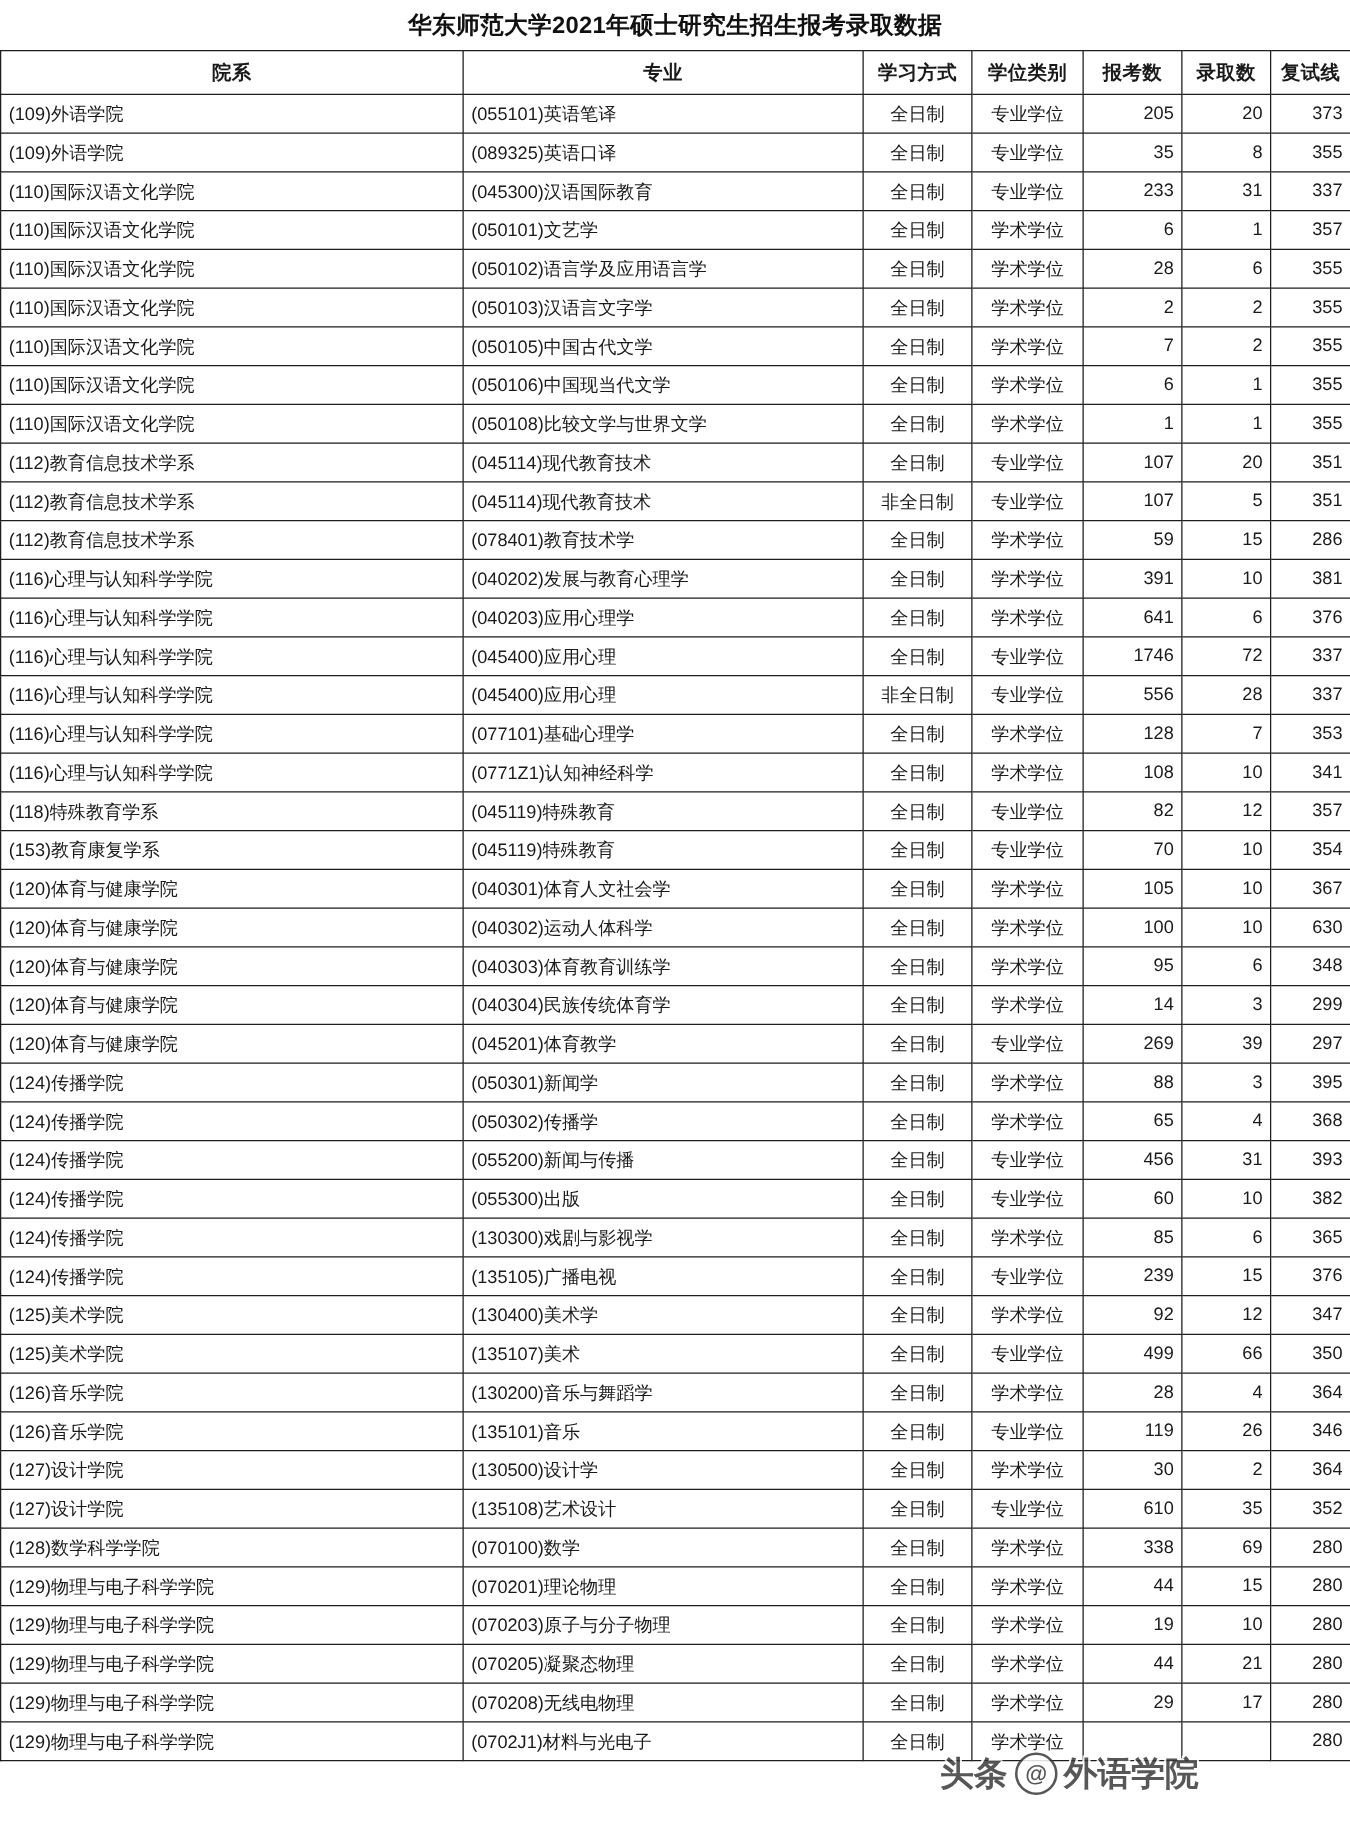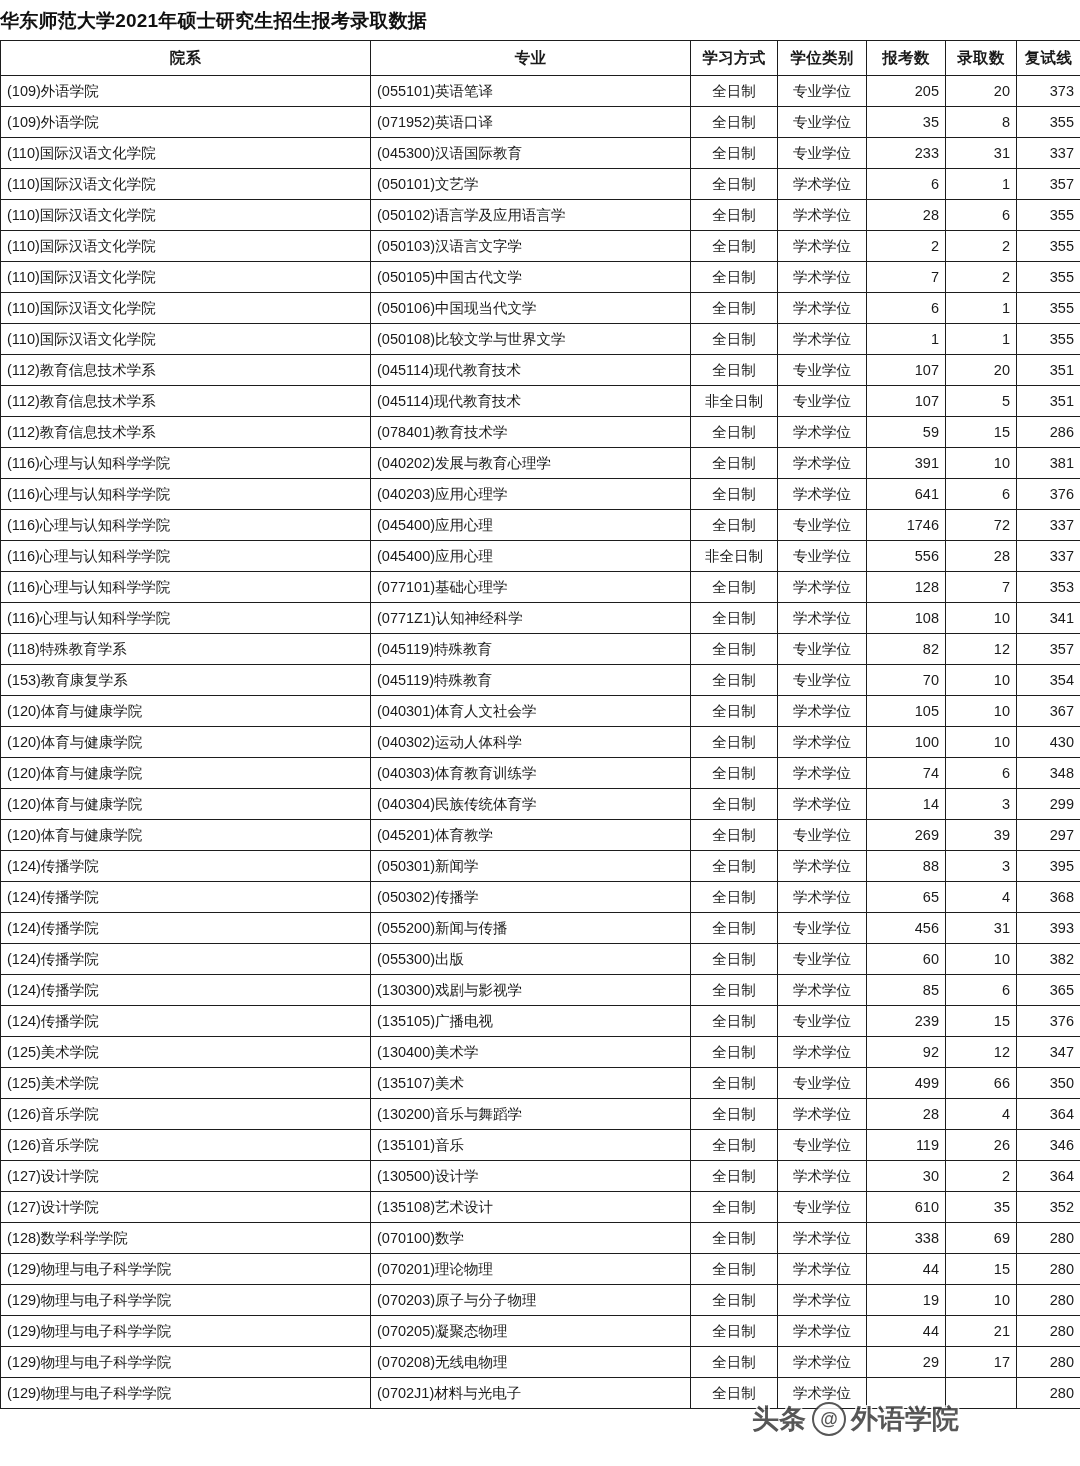--- a/index.html
+++ b/index.html
@@ -15,21 +15,21 @@
     font-family: "Liberation Sans", "DejaVu Sans", sans-serif;
     color: #1a1a1a;
     position: relative;
   }
 
   
   #page-title {
     width: 1080px;
     height: 40px;
     line-height: 34px;
-    text-align: left;
+    text-align: center;
     font-size: 19px;
     font-weight: bold;
     letter-spacing: 0.2px;
     color: #111111;
     padding-top: 4px;
     box-sizing: border-box;
     white-space: nowrap;
   }
 
   
@@ -143,21 +143,21 @@
           <td class="dept">(109)外语学院</td>
           <td class="major">(055101)英语笔译</td>
           <td class="mode">全日制</td>
           <td class="degree">专业学位</td>
           <td class="num">205</td>
           <td class="num">20</td>
           <td class="num">373</td>
         </tr>
         <tr>
           <td class="dept">(109)外语学院</td>
-          <td class="major">(071952)英语口译</td>
+          <td class="major">(089325)英语口译</td>
           <td class="mode">全日制</td>
           <td class="degree">专业学位</td>
           <td class="num">35</td>
           <td class="num">8</td>
           <td class="num">355</td>
         </tr>
         <tr>
           <td class="dept">(110)国际汉语文化学院</td>
           <td class="major">(045300)汉语国际教育</td>
           <td class="mode">全日制</td>
@@ -328,28 +328,28 @@
           <td class="num">10</td>
           <td class="num">367</td>
         </tr>
         <tr>
           <td class="dept">(120)体育与健康学院</td>
           <td class="major">(040302)运动人体科学</td>
           <td class="mode">全日制</td>
           <td class="degree">学术学位</td>
           <td class="num">100</td>
           <td class="num">10</td>
-          <td class="num">430</td>
+          <td class="num">630</td>
         </tr>
         <tr>
           <td class="dept">(120)体育与健康学院</td>
           <td class="major">(040303)体育教育训练学</td>
           <td class="mode">全日制</td>
           <td class="degree">学术学位</td>
-          <td class="num">74</td>
+          <td class="num">95</td>
           <td class="num">6</td>
           <td class="num">348</td>
         </tr>
         <tr>
           <td class="dept">(120)体育与健康学院</td>
           <td class="major">(040304)民族传统体育学</td>
           <td class="mode">全日制</td>
           <td class="degree">学术学位</td>
           <td class="num">14</td>
           <td class="num">3</td>

